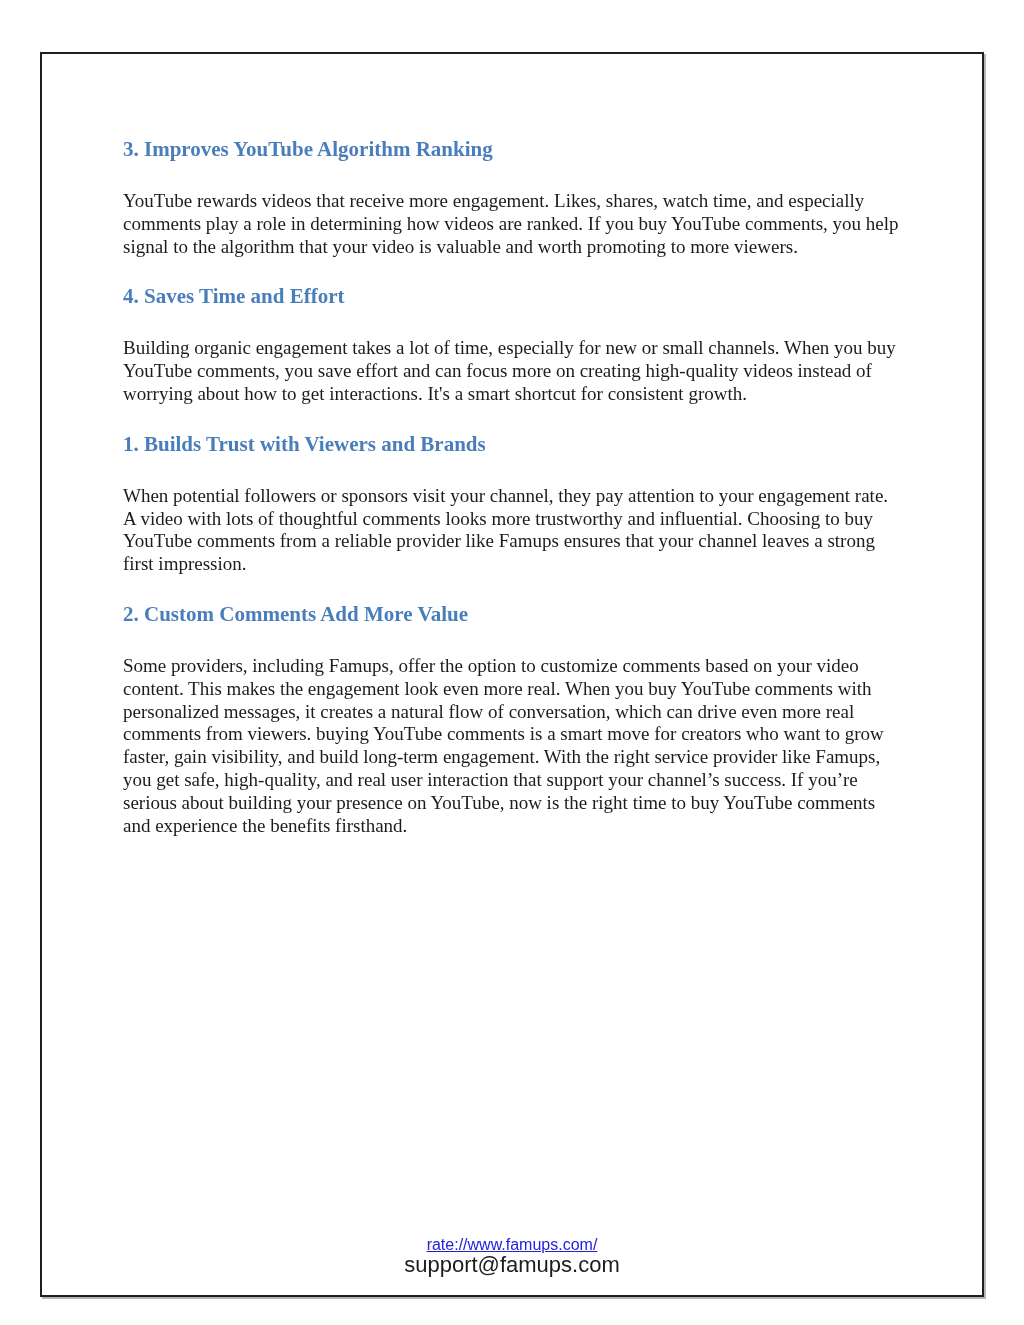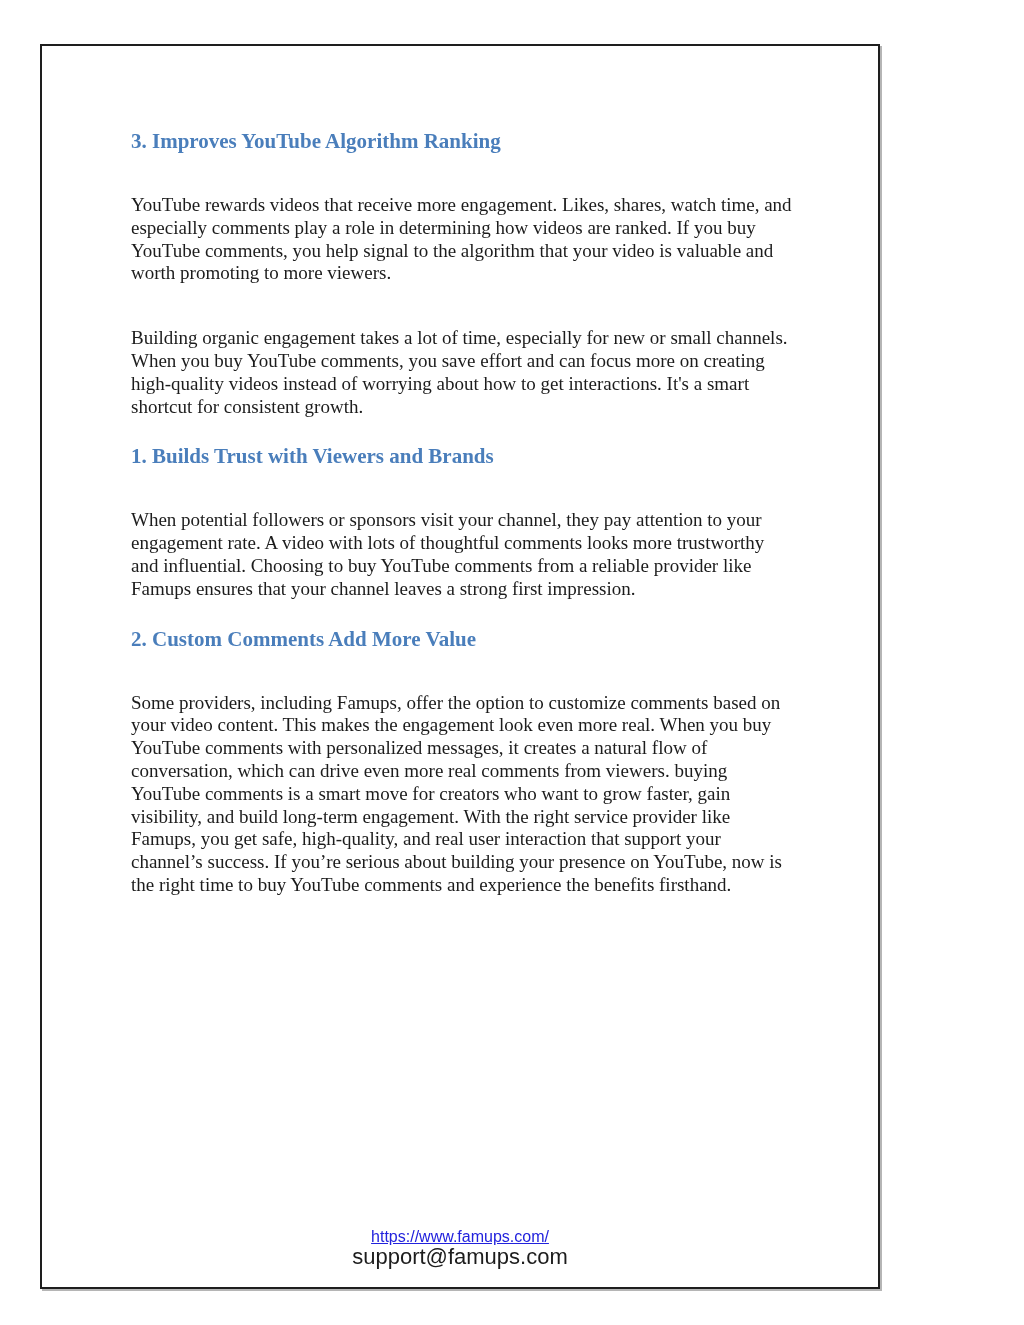--- a/index.html
+++ b/index.html
@@ -12,44 +12,43 @@
   *{box-sizing:border-box;}
   html,body{margin:0;padding:0;}
   body{
     width:1024px;height:1325px;
     background:var(--page_bg);
     position:relative;
     font-family:"Liberation Serif","DejaVu Serif",serif;
   }
   .page-border{
     position:absolute;
-    left:40px;top:44px;
-    width:840px;height:1245px;
+    left:40px;top:52px;
+    width:944px;height:1245px;
     border:2px solid var(--border_color);
     box-shadow:2px 2px 0 rgba(120,120,120,0.55);
     background:var(--page_bg);
-    padding-left:8px;
   }
   .content{
     padding:84px 83px 0 81px;
   }
   .section-heading{
     font-family:"Liberation Serif","DejaVu Serif",serif;
     font-weight:bold;
     font-size:21px;
     line-height:22px;
     color:var(--heading);
     margin:27px 0 0 0;
   }
   .section:first-child .section-heading{margin-top:0;}
   .section-paragraph{
     font-size:19px;
     line-height:22.8px;
     color:var(--body_text);
-    margin:42px 0 0 0;
+    margin:30px 0 0 0;
     text-align:left;
   }
   .footer{
     position:absolute;
     top:1180px;
     left:0;right:0;
     text-align:center;
     font-family:"Liberation Sans","DejaVu Sans",sans-serif;
   }
   .footer-link{
@@ -71,32 +70,33 @@
 
 <div class="page-border">
   <main class="content">
 
     <section class="section">
       <h2 class="section-heading">3. Improves YouTube Algorithm Ranking</h2>
       <p class="section-paragraph">YouTube rewards videos that receive more engagement. Likes, shares, watch time, and especially comments play a role in determining how videos are ranked. If you buy YouTube comments, you help signal to the algorithm that your video is valuable and worth promoting to more viewers.</p>
     </section>
 
     <section class="section">
+      <h2 class="section-heading">4. Saves Time and Effort</h2>
       <p class="section-paragraph">Building organic engagement takes a lot of time, especially for new or small channels. When you buy YouTube comments, you save effort and can focus more on creating high-quality videos instead of worrying about how to get interactions. It's a smart shortcut for consistent growth.</p>
     </section>
 
     <section class="section">
       <h2 class="section-heading">1. Builds Trust with Viewers and Brands</h2>
       <p class="section-paragraph">When potential followers or sponsors visit your channel, they pay attention to your engagement rate. A video with lots of thoughtful comments looks more trustworthy and influential. Choosing to buy YouTube comments from a reliable provider like Famups ensures that your channel leaves a strong first impression.</p>
     </section>
 
     <section class="section">
       <h2 class="section-heading">2. Custom Comments Add More Value</h2>
       <p class="section-paragraph">Some providers, including Famups, offer the option to customize comments based on your video content. This makes the engagement look even more real. When you buy YouTube comments with personalized messages, it creates a natural flow of conversation, which can drive even more real comments from viewers. buying YouTube comments is a smart move for creators who want to grow faster, gain visibility, and build long-term engagement. With the right service provider like Famups, you get safe, high-quality, and real user interaction that support your channel’s success. If you’re serious about building your presence on YouTube, now is the right time to buy YouTube comments and experience the benefits firsthand.</p>
     </section>
 
   </main>
 
   <footer class="footer">
-    <a class="footer-link" href="#">https://www.famups.com/</a>
+    <a class="footer-link" href="#">rate://www.famups.com/</a>
     <div class="footer-email">support@famups.com</div>
   </footer>
 </div>
 
 </body></html>

